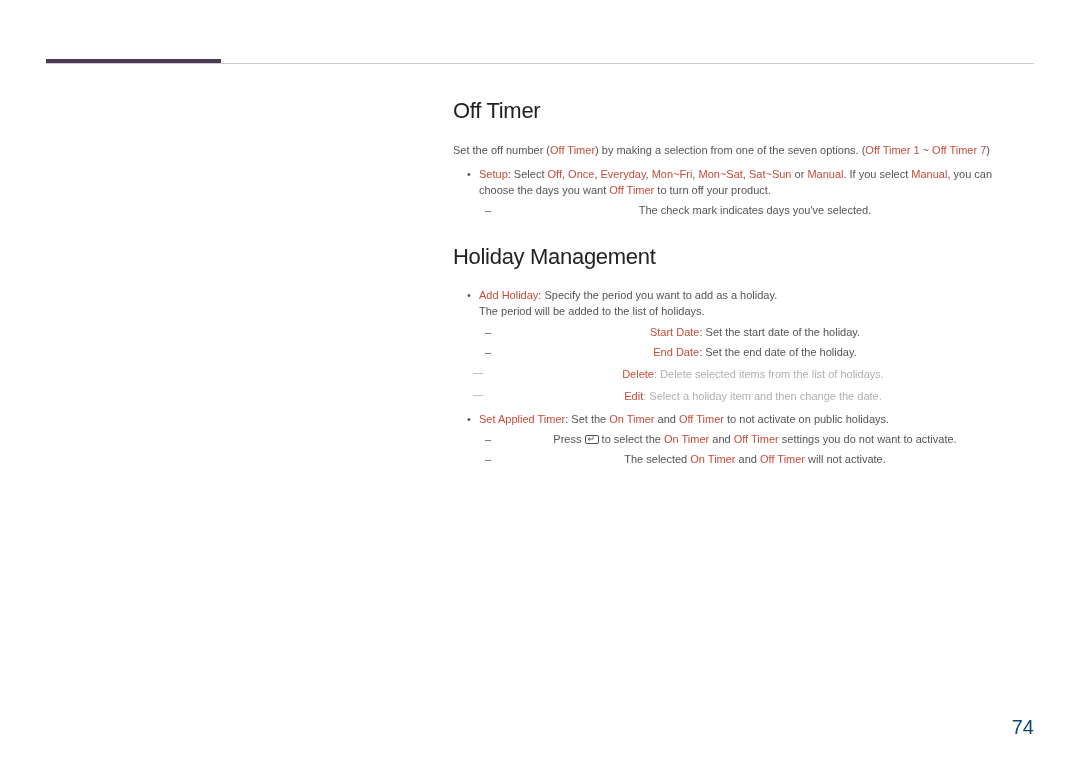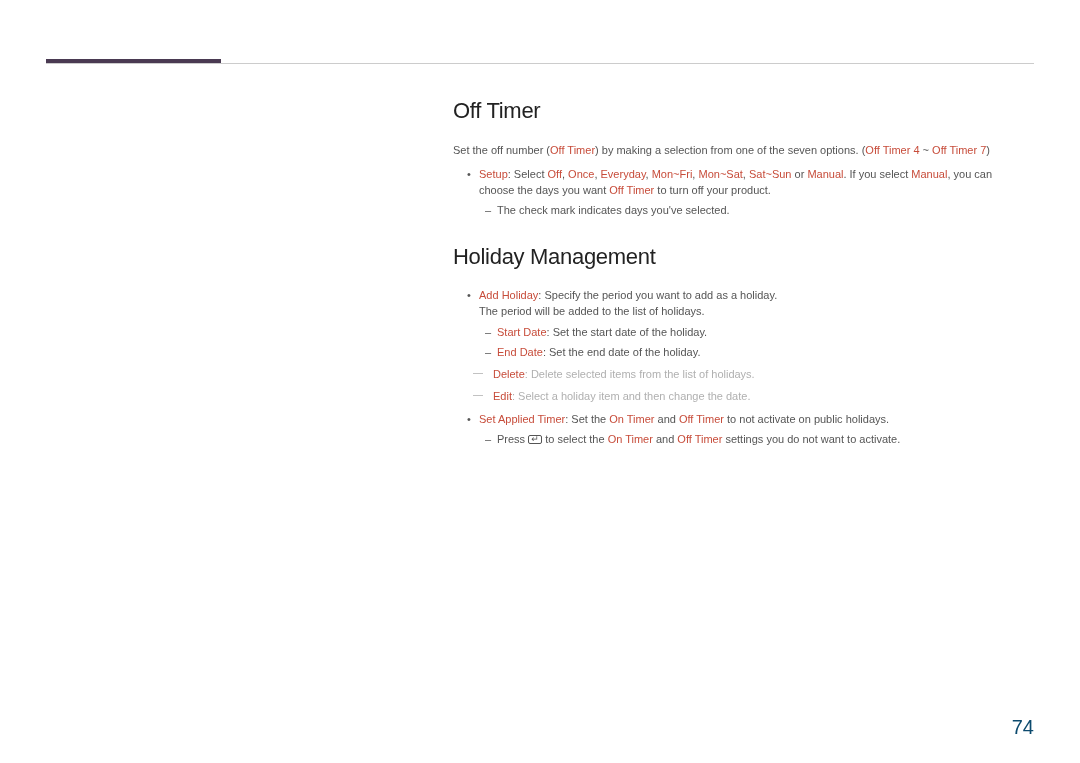--- a/index.html
+++ b/index.html
@@ -43,23 +43,23 @@
     margin-bottom: 14px;
     letter-spacing: -0.3px;
   }
   .intro { margin-bottom: 8px; color: #555; }
   .hl { color: #c74c3a; }
   .grey { color: #b0b0b0; }
   ul.bullets { list-style: none; margin-top: 6px; }
   ul.bullets > li { position: relative; padding-left: 26px; margin-bottom: 6px; color:#555; }
   ul.bullets > li::before { content: "•"; position: absolute; left: 14px; top: 0; color: #555; }
   ul.dashes { list-style: none; margin-top: 4px; }
-  ul.dashes > li { position: relative; padding-left: 18px; margin-bottom: 4px; color:#555; }
+  ul.dashes > li { position: relative; padding-left: 18px; margin-bottom: 4px; color:#555;text-align:center; }
   ul.dashes > li::before { content: "–"; position: absolute; left: 6px; top: 0; color: #555; }
-  ul.longdash { list-style: none; margin-top: 6px; }
+  ul.longdash { list-style: none; margin-top: 6px; text-align: center; }
   ul.longdash > li { position: relative; padding-left: 14px; margin-bottom: 6px; }
   ul.longdash > li::before { content: "―"; position: absolute; left: -6px; top: 0; color: #b0b0b0; font-size:10px; }
   .section2 { margin-top: 22px; }
   .page-number {
     position: absolute;
     bottom: 24px;
     right: 46px;
     font-size: 20px;
     color: #0c4a6e;
     font-weight: 300;
@@ -85,21 +85,21 @@
 <body>
 
 <div class="top-bar"></div>
 <div class="top-rule"></div>
 
 <div class="content">
 
   <h2>Off Timer</h2>
 
   <p class="intro">
-    <span>Set the off number (</span><span class="hl">Off Timer</span><span>) by making a selection from one of the seven options. (</span><span class="hl">Off Timer 4</span><span> ~ </span><span class="hl">Off Timer 7</span><span>)</span>
+    <span>Set the off number (</span><span class="hl">Off Timer</span><span>) by making a selection from one of the seven options. (</span><span class="hl">Off Timer 1</span><span> ~ </span><span class="hl">Off Timer 7</span><span>)</span>
   </p>
 
   <ul class="bullets">
     <li>
       <span class="hl">Setup</span><span>: Select </span><span class="hl">Off</span><span>, </span><span class="hl">Once</span><span>, </span><span class="hl">Everyday</span><span>, </span><span class="hl">Mon~Fri</span><span>, </span><span class="hl">Mon~Sat</span><span>, </span><span class="hl">Sat~Sun</span><span> or </span><span class="hl">Manual</span><span>. If you select </span><span class="hl">Manual</span><span>, you can choose the days you want </span><span class="hl">Off Timer</span><span> to turn off your product.</span>
       <ul class="dashes">
         <li>The check mark indicates days you've selected.</li>
       </ul>
     </li>
   </ul>
@@ -127,20 +127,23 @@
             <span class="hl">Edit</span><span class="grey">: Select a holiday item and then change the date.</span>
           </li>
         </ul>
       </li>
       <li>
         <span class="hl">Set Applied Timer</span><span>: Set the </span><span class="hl">On Timer</span><span> and </span><span class="hl">Off Timer</span><span> to not activate on public holidays.</span>
         <ul class="dashes">
           <li>
             <span>Press </span><span class="enter-icon"></span><span> to select the </span><span class="hl">On Timer</span><span> and </span><span class="hl">Off Timer</span><span> settings you do not want to activate.</span>
           </li>
+          <li>
+            <span>The selected </span><span class="hl">On Timer</span><span> and </span><span class="hl">Off Timer</span><span> will not activate.</span>
+          </li>
         </ul>
       </li>
     </ul>
   </div>
 
 </div>
 
 <div class="page-number">74</div>
 
 </body></html>

